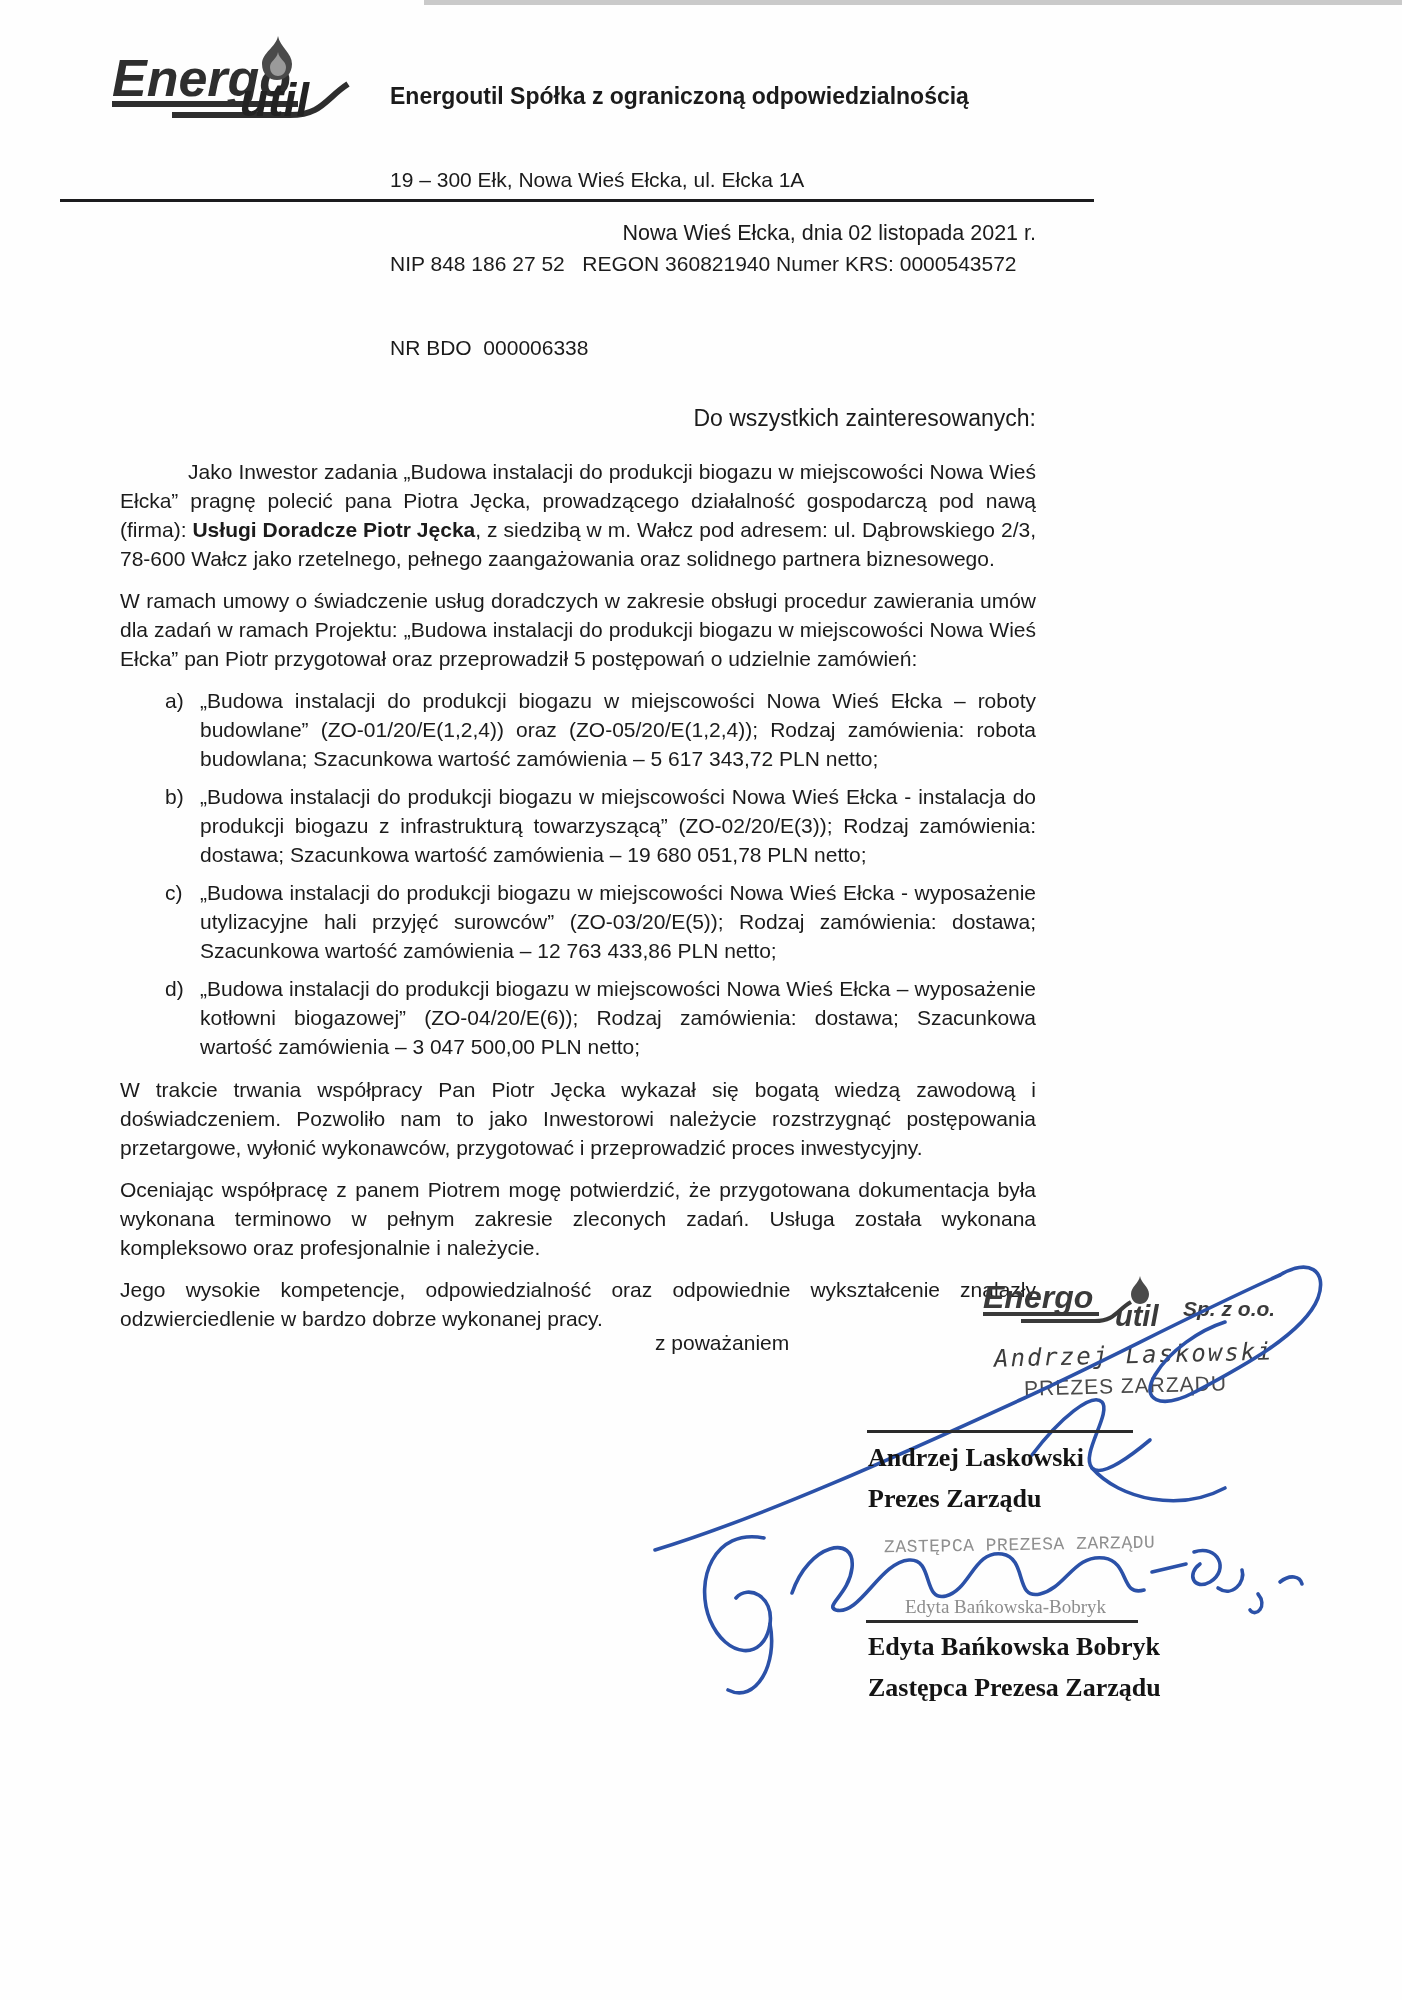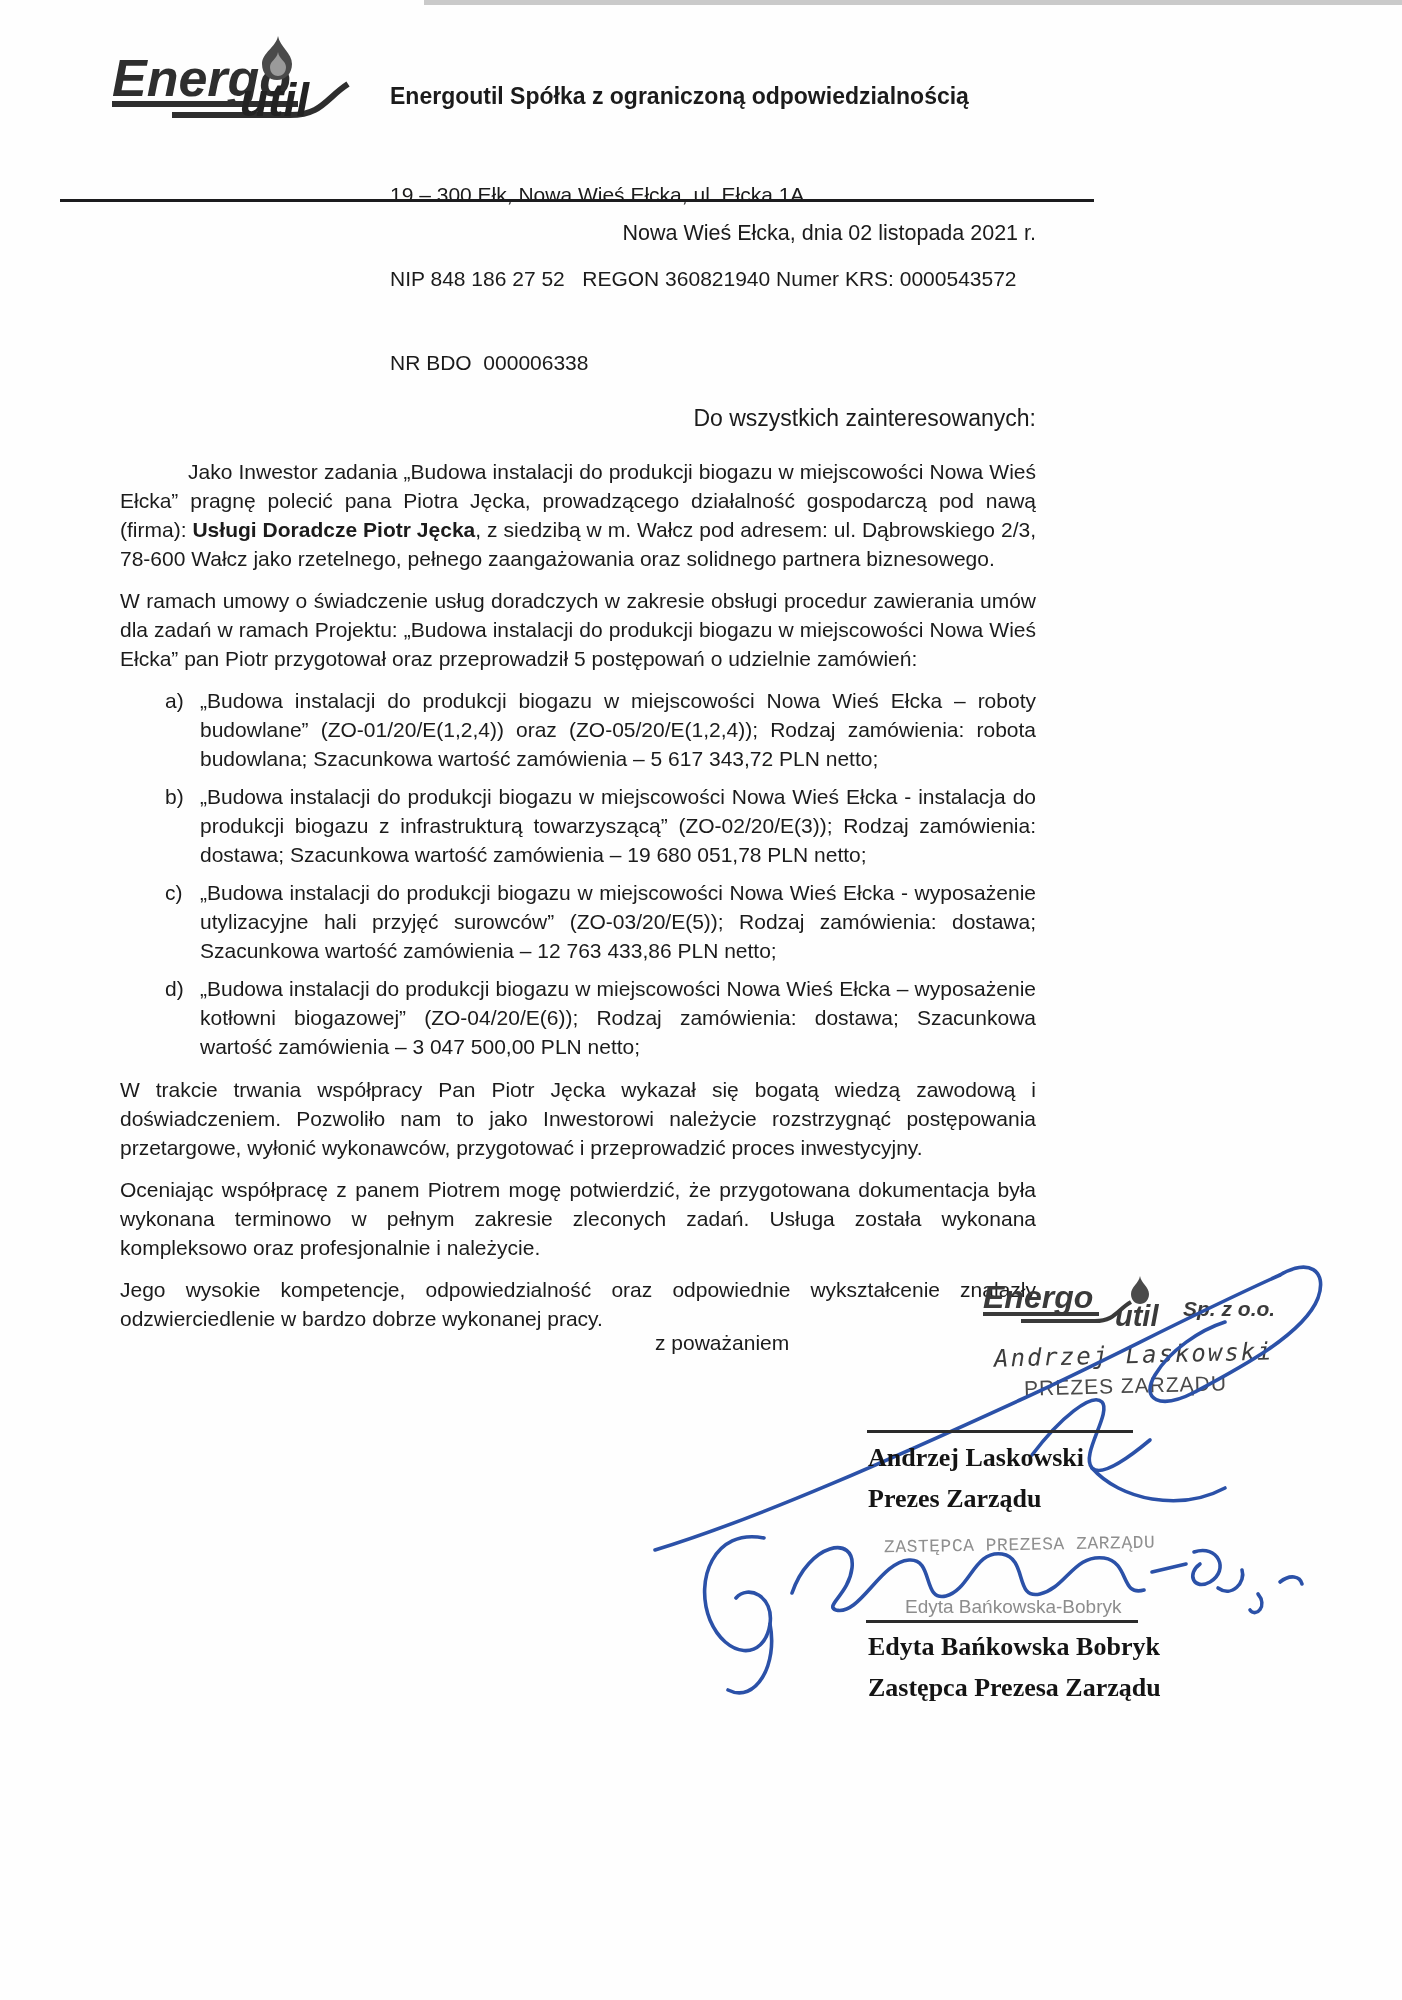--- a/index.html
+++ b/index.html
@@ -10,21 +10,21 @@
     font-family:"Liberation Sans",sans-serif;
     color:#1b1b1b;
     overflow:hidden;
   }
   
   .scan-edge{position:absolute;top:0;left:424px;width:978px;height:5px;background:#bdbdbd;opacity:.8;}
 
   
   .logo{position:absolute;left:112px;top:34px;width:260px;height:100px;}
   .company-info{position:absolute;left:390px;top:26px;width:640px;line-height:28px;white-space:pre-wrap;}
-  .company-name{font-size:23px;font-weight:bold;margin-bottom:15px;}
+  .company-name{font-size:23px;font-weight:bold;margin-bottom:0;}
   .company-line{font-size:21px;}
   .header-rule{position:absolute;left:60px;top:199px;width:1034px;height:3px;background:#1c1c1e;}
 
   .dateline{position:absolute;left:120px;top:221px;width:916px;text-align:right;font-size:21.5px;}
 
   .salutation{position:absolute;left:120px;top:405px;width:916px;text-align:right;font-size:23px;}
 
   
   .body-text{position:absolute;left:120px;top:457px;width:916px;font-size:21px;line-height:29px;text-align:justify;}
   .body-text p{margin:0 0 13px 0;}
@@ -41,21 +41,21 @@
   .stamp1-logo{position:absolute;left:983px;top:1274px;}
   .stamp1-name{position:absolute;left:994px;top:1341px;font-family:"DejaVu Sans Mono",monospace;font-style:italic;font-size:24px;letter-spacing:2px;color:#3d3d3d;transform:rotate(-1.5deg);white-space:nowrap;}
   .stamp1-title{position:absolute;left:1024px;top:1374px;font-size:21px;letter-spacing:1px;color:#4a4a4a;transform:rotate(-1.5deg);white-space:nowrap;}
   .sig-line-1{position:absolute;left:867px;top:1430px;width:266px;height:3px;background:#2b2b2b;}
   .printed-name{position:absolute;font-family:"Liberation Serif",serif;font-weight:bold;font-size:26px;white-space:nowrap;color:#141414;}
   .pn1{left:868px;top:1443px;}
   .pt1{left:868px;top:1484px;}
 
   
   .stamp2-title{position:absolute;left:884px;top:1535px;font-family:"Liberation Mono",monospace;font-size:18px;color:#8f8f8f;letter-spacing:.5px;transform:rotate(-1deg);white-space:nowrap;}
-  .stamp2-name{position:absolute;left:905px;top:1596px;font-family:Liberation Sans, sans-serif;font-size:19px;color:#8d8d8d;white-space:nowrap;}
+  .stamp2-name{position:absolute;left:905px;top:1596px;font-family:Liberation Serif, serif;font-size:19px;color:#8d8d8d;white-space:nowrap;}
   .sig-line-2{position:absolute;left:866px;top:1620px;width:272px;height:3px;background:#2b2b2b;}
   .pn2{left:868px;top:1632px;}
   .pt2{left:868px;top:1673px;}
 
   .sig1{position:absolute;left:640px;top:1250px;}
   .sig2{position:absolute;left:684px;top:1498px;}
   .sig-stroke{fill:none;stroke:#2b51a8;stroke-width:3.6;stroke-linecap:round;stroke-linejoin:round;}
 </style>
 </head>
 <body>

